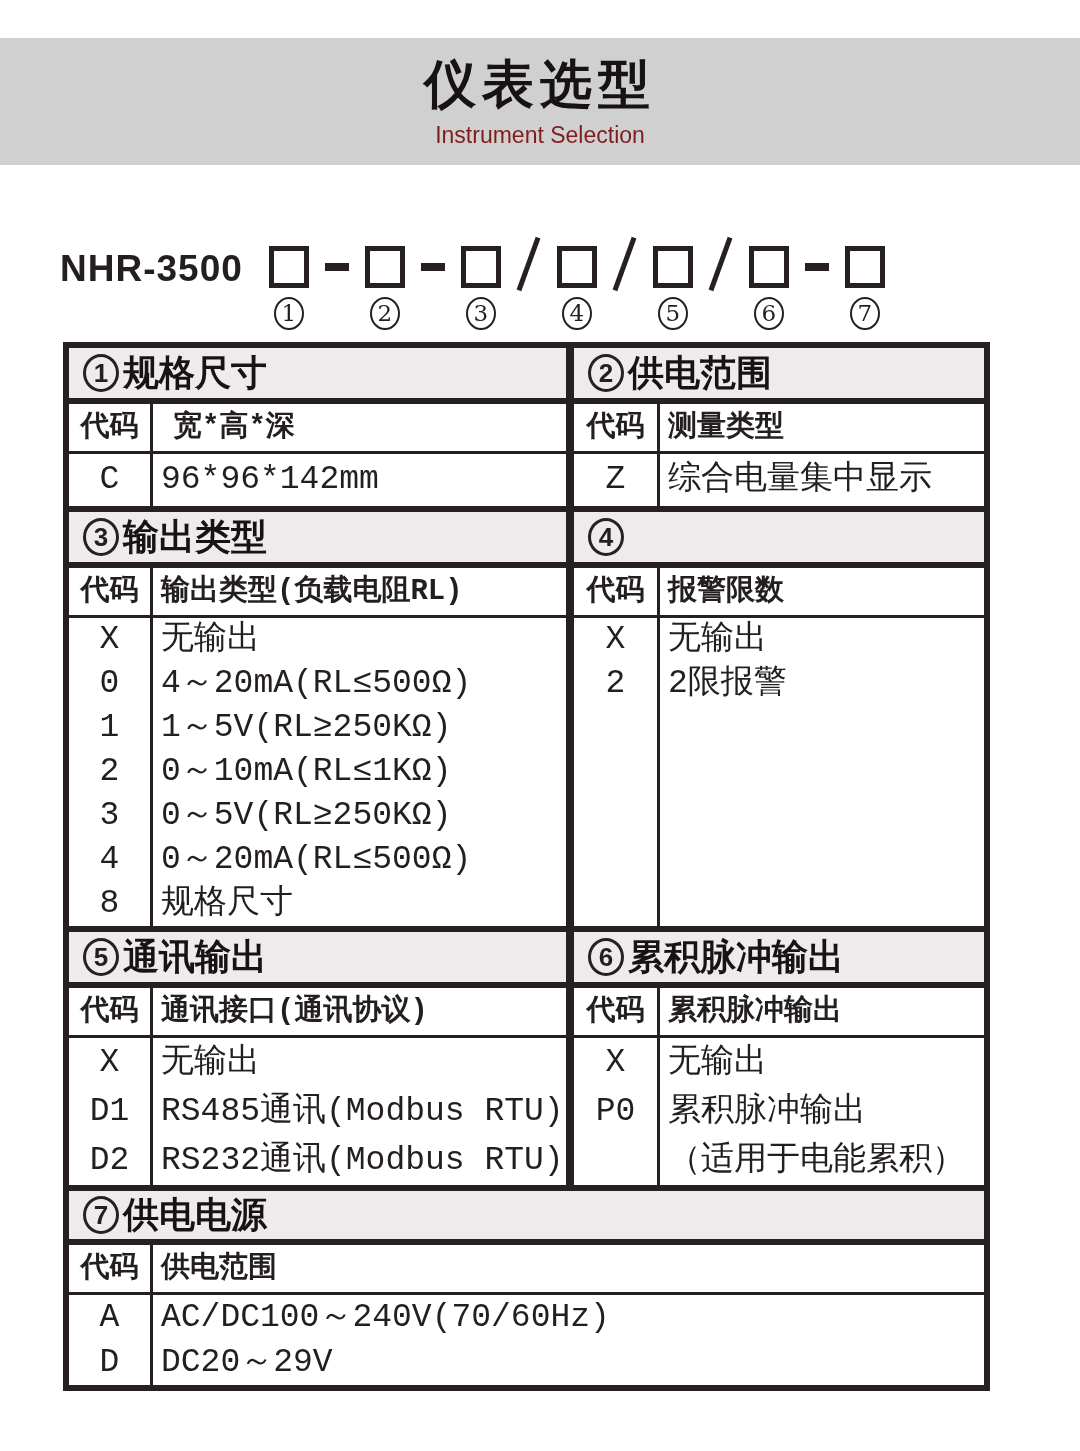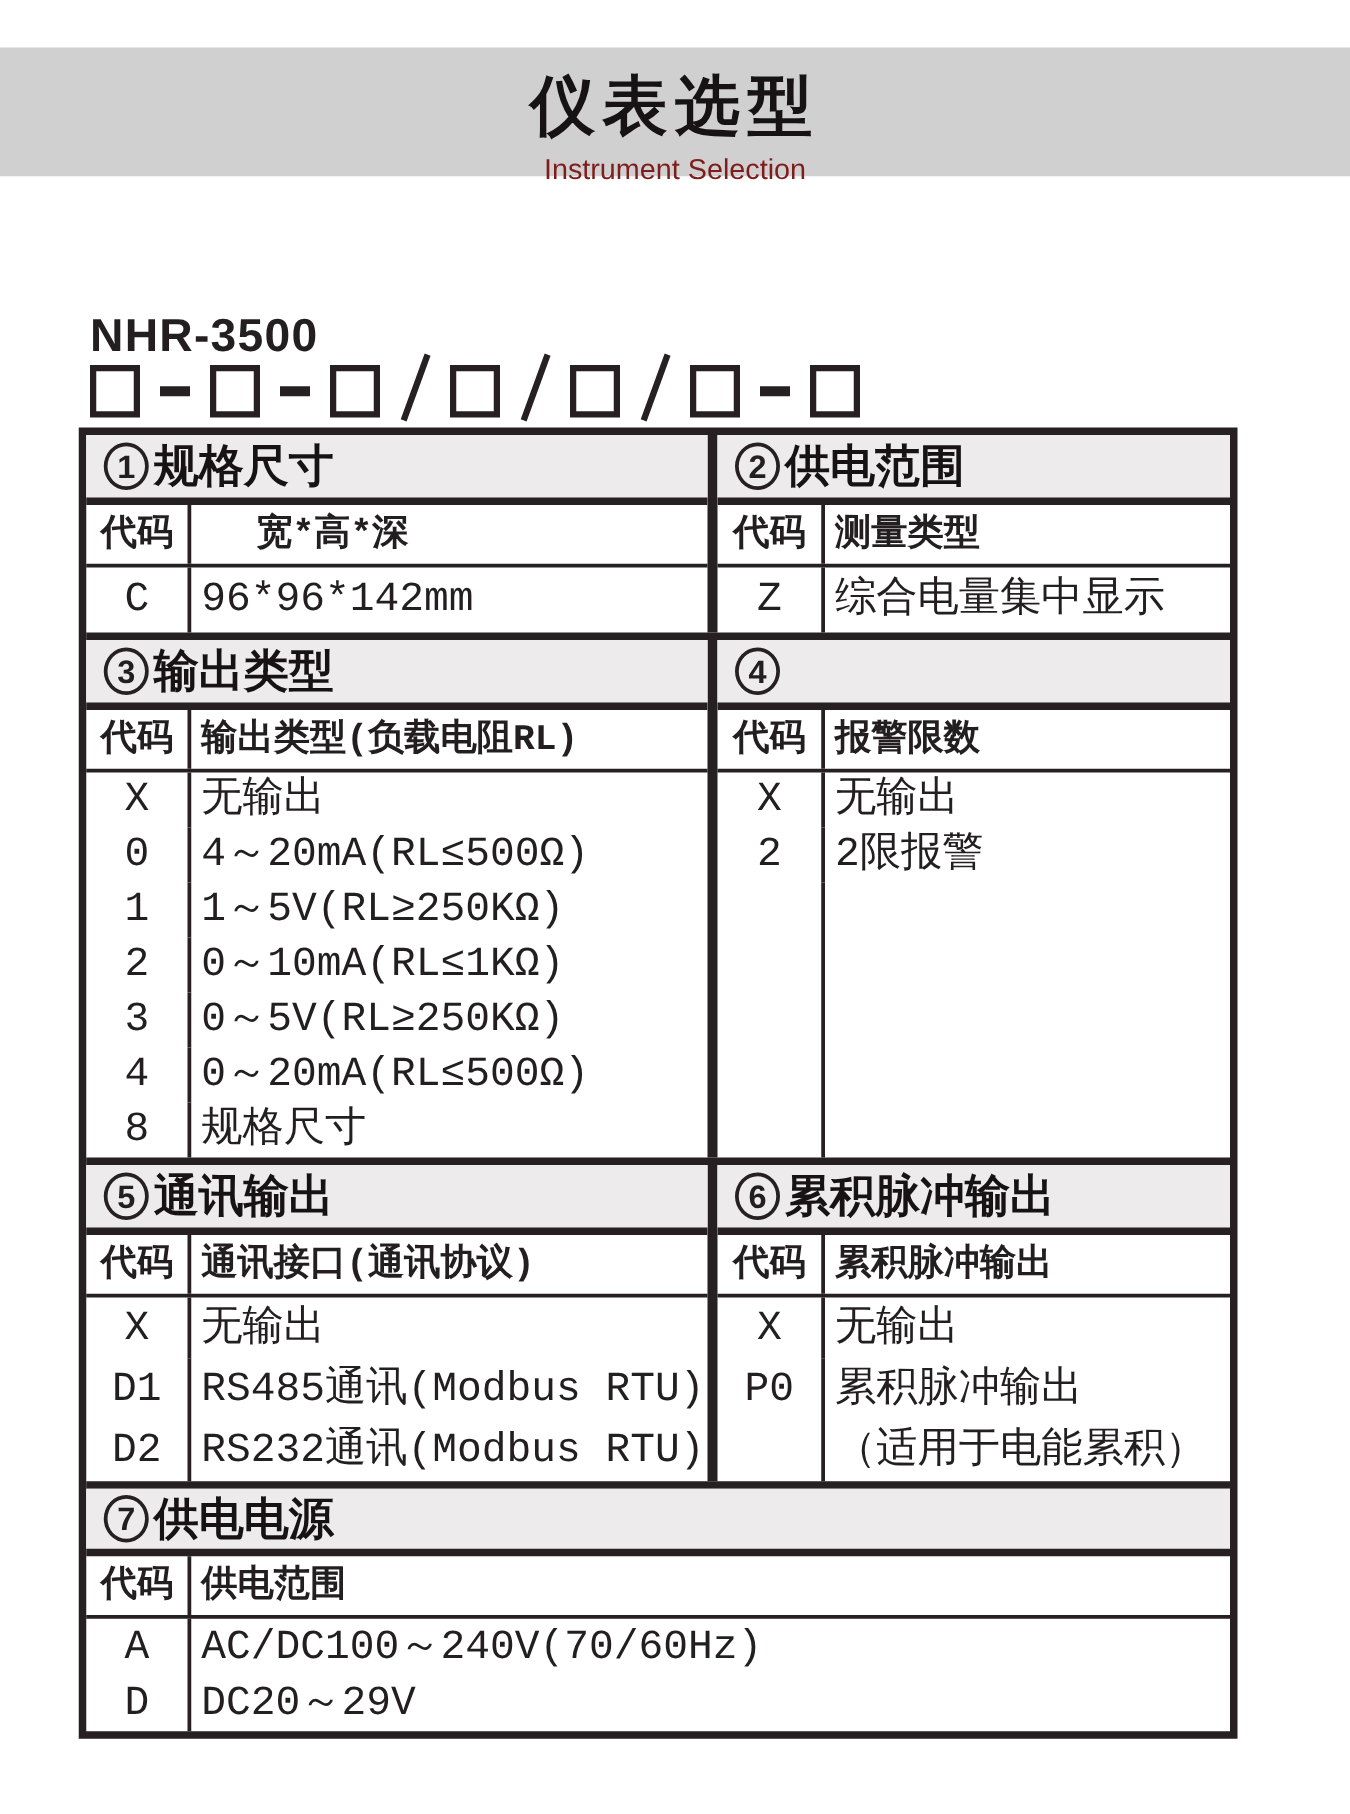--- a/index.html
+++ b/index.html
@@ -7,30 +7,30 @@
     --text:#231e20;
     --band-bg:#d1d0d1;
     --sec-bg:#edebec;
   }
   *{box-sizing:border-box;margin:0;padding:0;}
   html,body{background:#ffffff;}
   body{width:1080px;height:1451px;position:relative;overflow:hidden;
        font-family:"Liberation Sans",sans-serif;color:var(--text);}
 
   
-  .title-band{position:absolute;top:38px;left:0;width:1080px;height:103px;
+  .title-band{position:absolute;top:38px;left:0;width:1080px;height:127px;
               background:var(--band-bg);text-align:center;}
   .title-band h1{padding-top:12px;font-size:52px;font-weight:700;
                  letter-spacing:6px;color:#171213;
                  font-family:"Liberation Sans",sans-serif;}
   .title-band .subtitle{font-size:23px;font-weight:400;color:#7f1d1d;
                         margin-top:2px;letter-spacing:0px;}
 
   
-  .model-line{position:absolute;top:246px;left:72px;display:flex;align-items:flex-start;flex-direction:column;}
+  .model-line{position:absolute;top:246px;left:60px;display:flex;align-items:flex-start;}
   .model-prefix{font-size:37px;font-weight:700;letter-spacing:1px;line-height:46px;
                 margin-right:26px;color:var(--text);
                 font-family:"Liberation Sans",sans-serif;}
   .model-boxes{display:flex;align-items:flex-start;}
   .m-unit{display:flex;flex-direction:column;align-items:center;width:40px;}
   .m-box{width:40px;height:42px;border:5px solid var(--ink);background:#fff;}
   .m-sep{width:56px;height:42px;display:flex;align-items:center;justify-content:center;}
   .sep-dash{width:24px;height:8px;background:var(--ink);}
   .sep-slash{width:5px;height:56px;background:var(--ink);
              transform:rotate(20deg);margin-top:-6px;}
@@ -68,21 +68,21 @@
   .band-b .data-row{height:44px;line-height:44px;}
   .band-c .data-row{height:49px;line-height:49px;}
   .band-d .data-row{height:45px;line-height:45px;}
   .data-row.filler{flex:1;height:auto;}
 
   .code-cell{flex:0 0 auto;border-right:3px solid var(--ink);
              text-align:center;overflow:hidden;}
   .half.left .code-cell,.half.full .code-cell{width:84px;}
   .half.right .code-cell{width:86px;}
   .desc-cell{flex:1;padding-left:8px;white-space:nowrap;overflow:hidden;}
-  .sub-row .desc-cell.indent{padding-left:52px;}
+  .sub-row .desc-cell.indent{padding-left:20px;}
 </style>
 </head>
 <body>
 
 <header class="title-band">
   <h1>仪表选型</h1>
   <div class="subtitle">Instrument Selection</div>
 </header>
 
 <div class="model-line">

